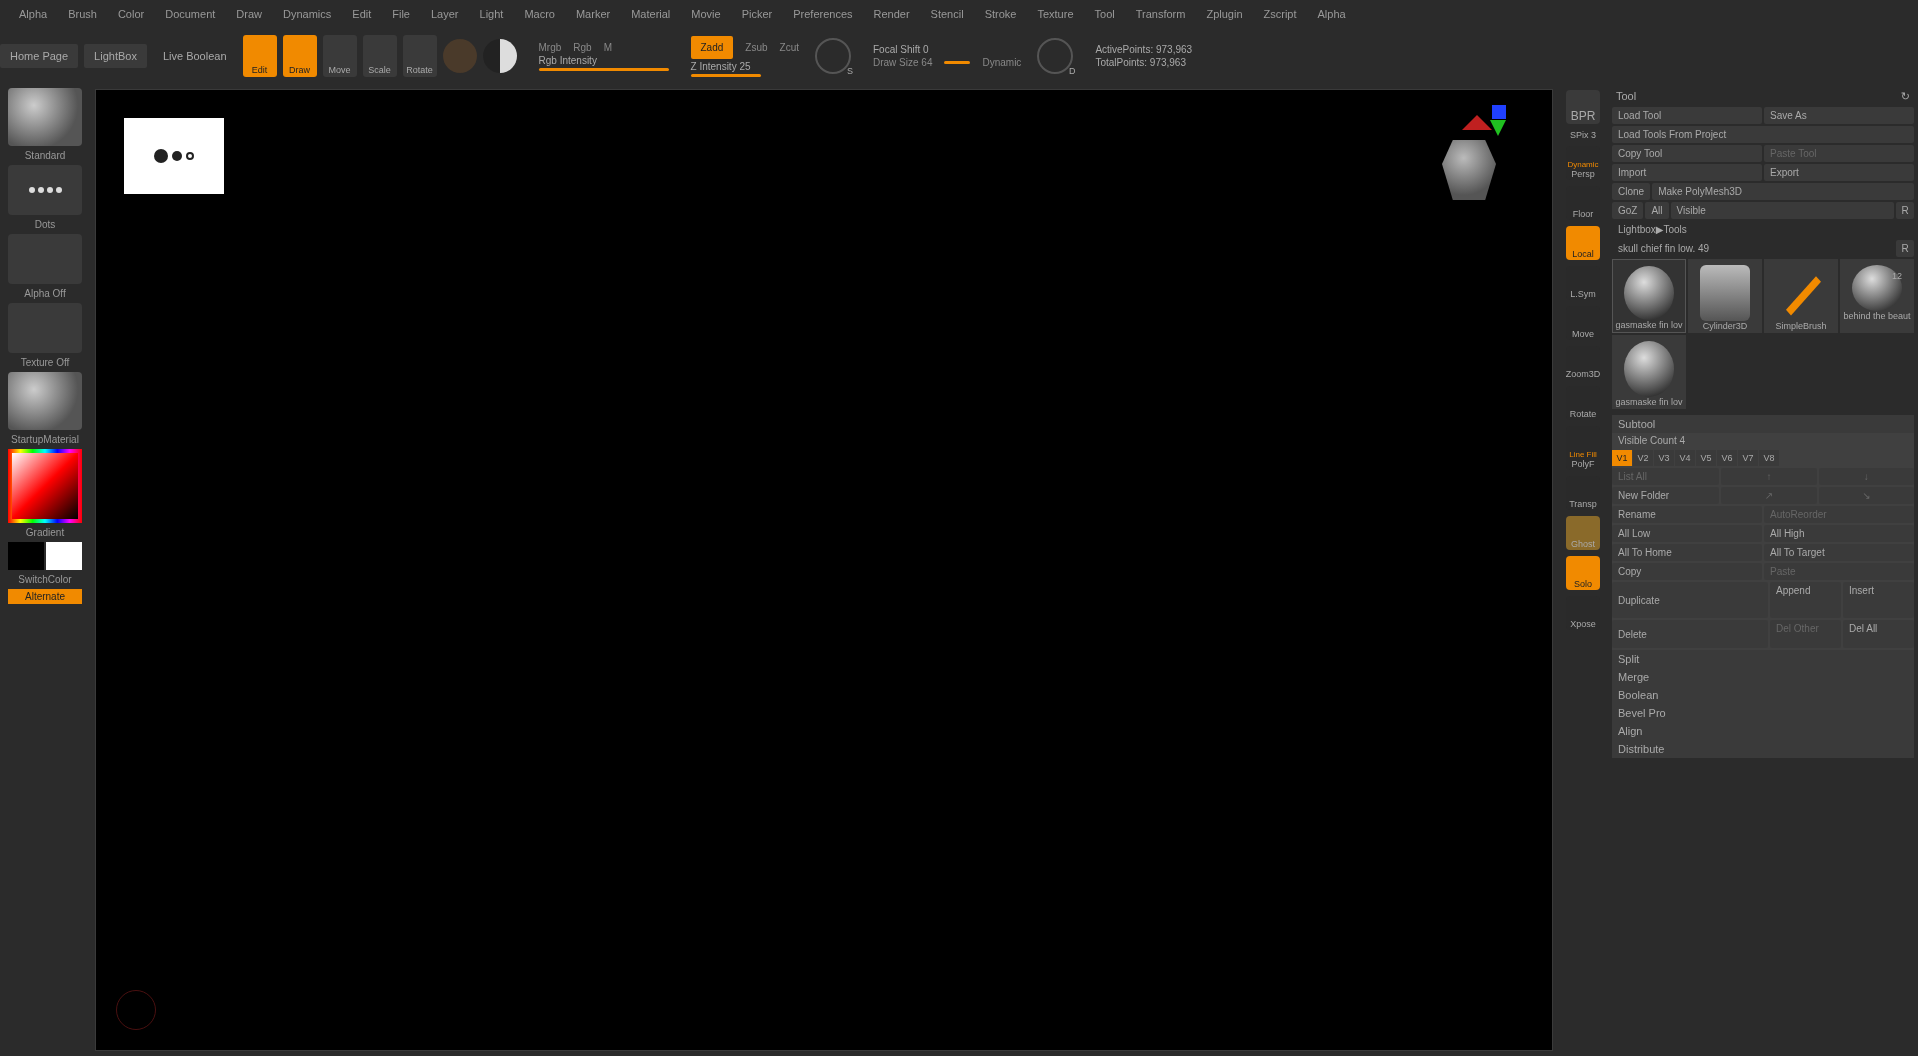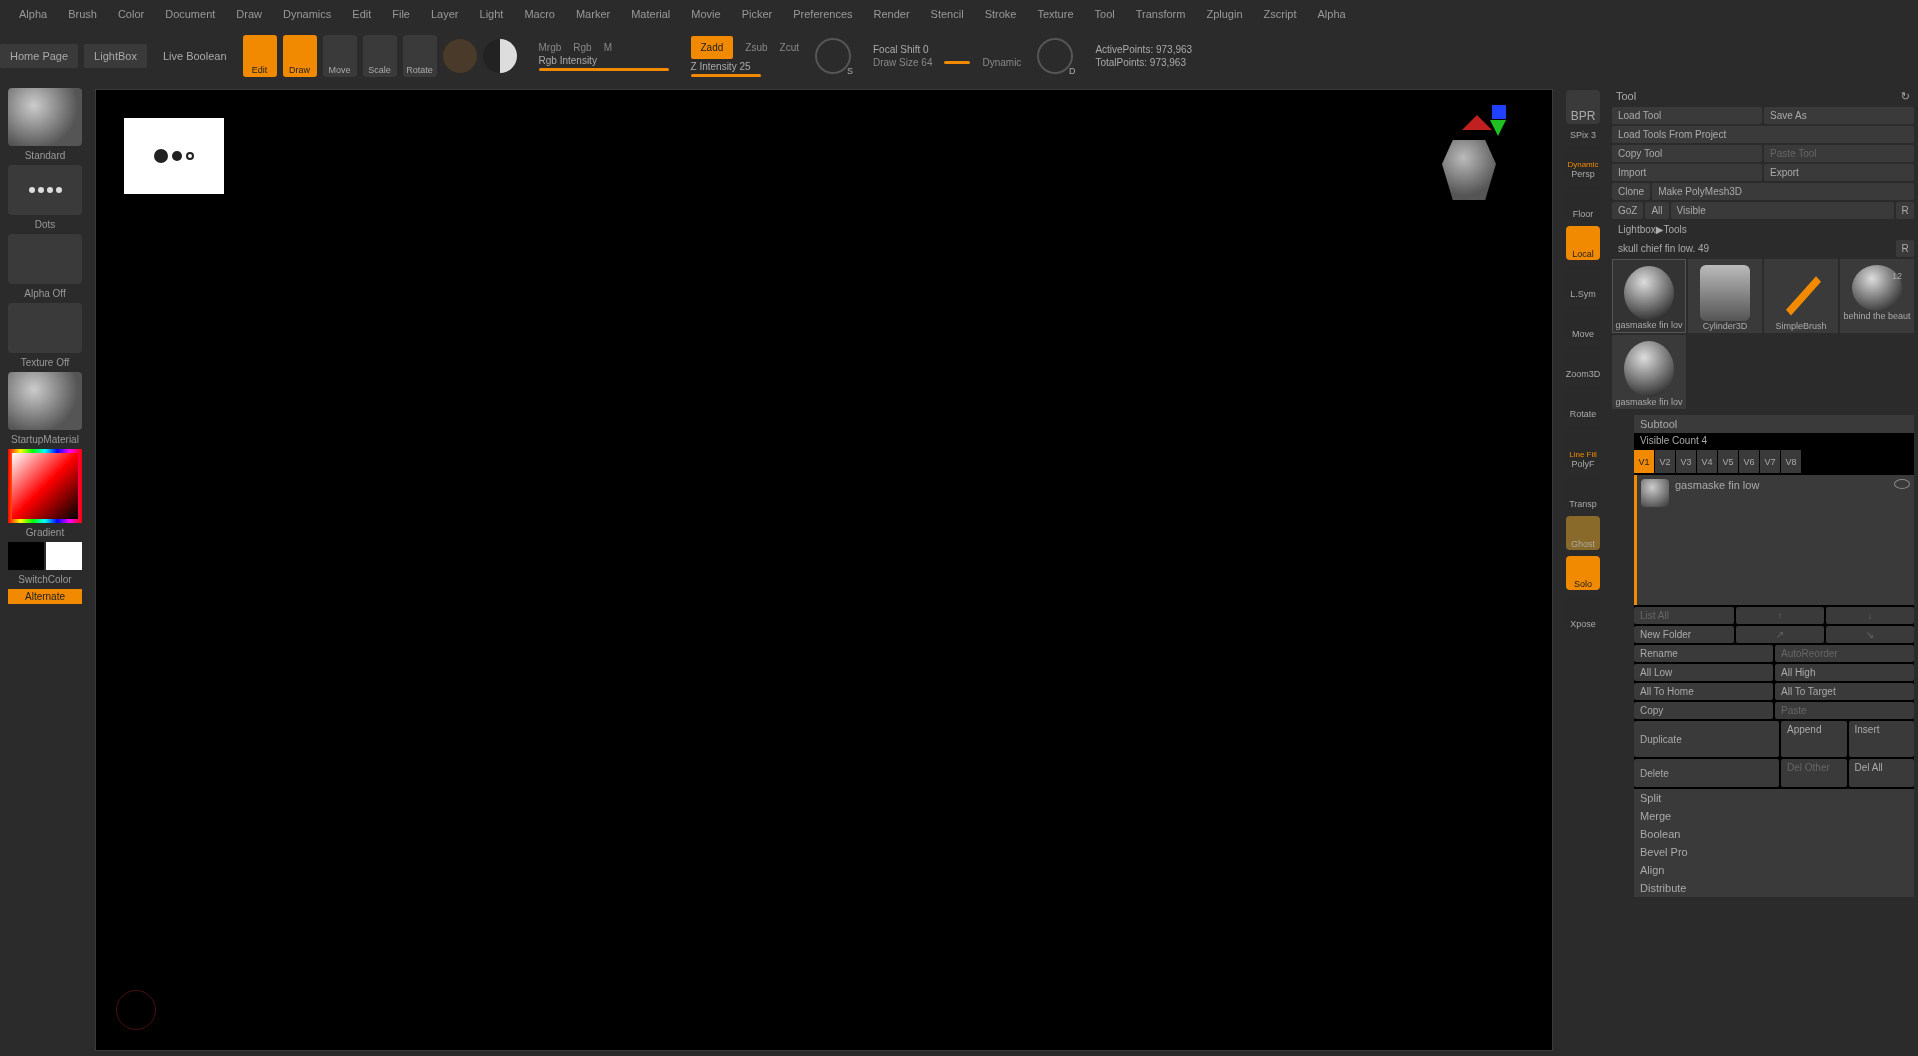--- a/index.html
+++ b/index.html
@@ -53,24 +53,24 @@
 .right .hdr { display:flex; justify-content:space-between; padding:2px 4px; }
 .btnrow { display:flex; gap:2px; }
 .pbtn { background:#3a3a3a; color:#aaa; padding:3px 6px; font-size:10px; flex:0 0 auto; border-radius:2px;}
 .pbtn.wide { flex:1; }
 .pbtn.dim { color:#666; }
 .pbtn.sq { width:18px; text-align:center; padding:3px 0;}
 .toolgrid { display:flex; flex-wrap:wrap; gap:2px; }
 .toolitem { width:74px; height:74px; background:#3a3a3a; display:flex; flex-direction:column; align-items:center; justify-content:flex-end; font-size:9px; padding:2px;}
 .toolitem .ic { flex:1; width:50px; background:radial-gradient(circle at 40% 30%, #ddd,#333 80%); border-radius:50%; margin-top:4px;}
 .toolitem.sel { background:#333; border:1px solid #555; }
-.subsec { background:#000000; margin-top:4px;margin-left:22px; }
+.subsec { background:#404040; margin-top:4px; }
 .subtitle { background:#3a3a3a; padding:3px 6px; font-size:11px; }
 .vrow { display:flex; gap:1px; margin:2px 0;}
-.vbtn { background:#3a3a3a; width:20px; height:23px; font-size:9px; display:flex; align-items:center; justify-content:center;}
+.vbtn { background:#3a3a3a; width:20px; height:16px; font-size:9px; display:flex; align-items:center; justify-content:center;}
 .vbtn.on { background:#f18a00; color:#222;}
 .stlist { background:#3a3a3a; height:130px; border-left:3px solid #f18a00; display:flex; align-items:flex-start; padding:4px; gap:6px;}
 .stlist .stic { width:28px; height:28px; background:radial-gradient(circle at 40% 30%, #ccc,#333); border-radius:4px;}
 .eye { margin-left:auto; width:16px; height:10px; border:1px solid #888; border-radius:50%;}
 .brow { display:flex; gap:2px; margin-top:2px;}
 .brow .pbtn { flex:1;}
 </style>
 </head>
 <body>
 
@@ -295,25 +295,20 @@
       <div class="vrow">
         <div class="vbtn on">V1</div>
         <div class="vbtn">V2</div>
         <div class="vbtn">V3</div>
         <div class="vbtn">V4</div>
         <div class="vbtn">V5</div>
         <div class="vbtn">V6</div>
         <div class="vbtn">V7</div>
         <div class="vbtn">V8</div>
       </div>
-      <div class="stlist">
-        <div class="stic"></div>
-        <span>gasmaske fin low</span>
-        <div class="eye"></div>
-      </div>
       <div class="brow">
           <div class="pbtn dim">List All</div>
           <div class="pbtn sq dim">↑</div>
           <div class="pbtn sq dim">↓</div>
         </div>
       <div class="brow">
           <div class="pbtn">New Folder</div>
           <div class="pbtn sq dim">↗</div>
           <div class="pbtn sq dim">↘</div>
         </div>

